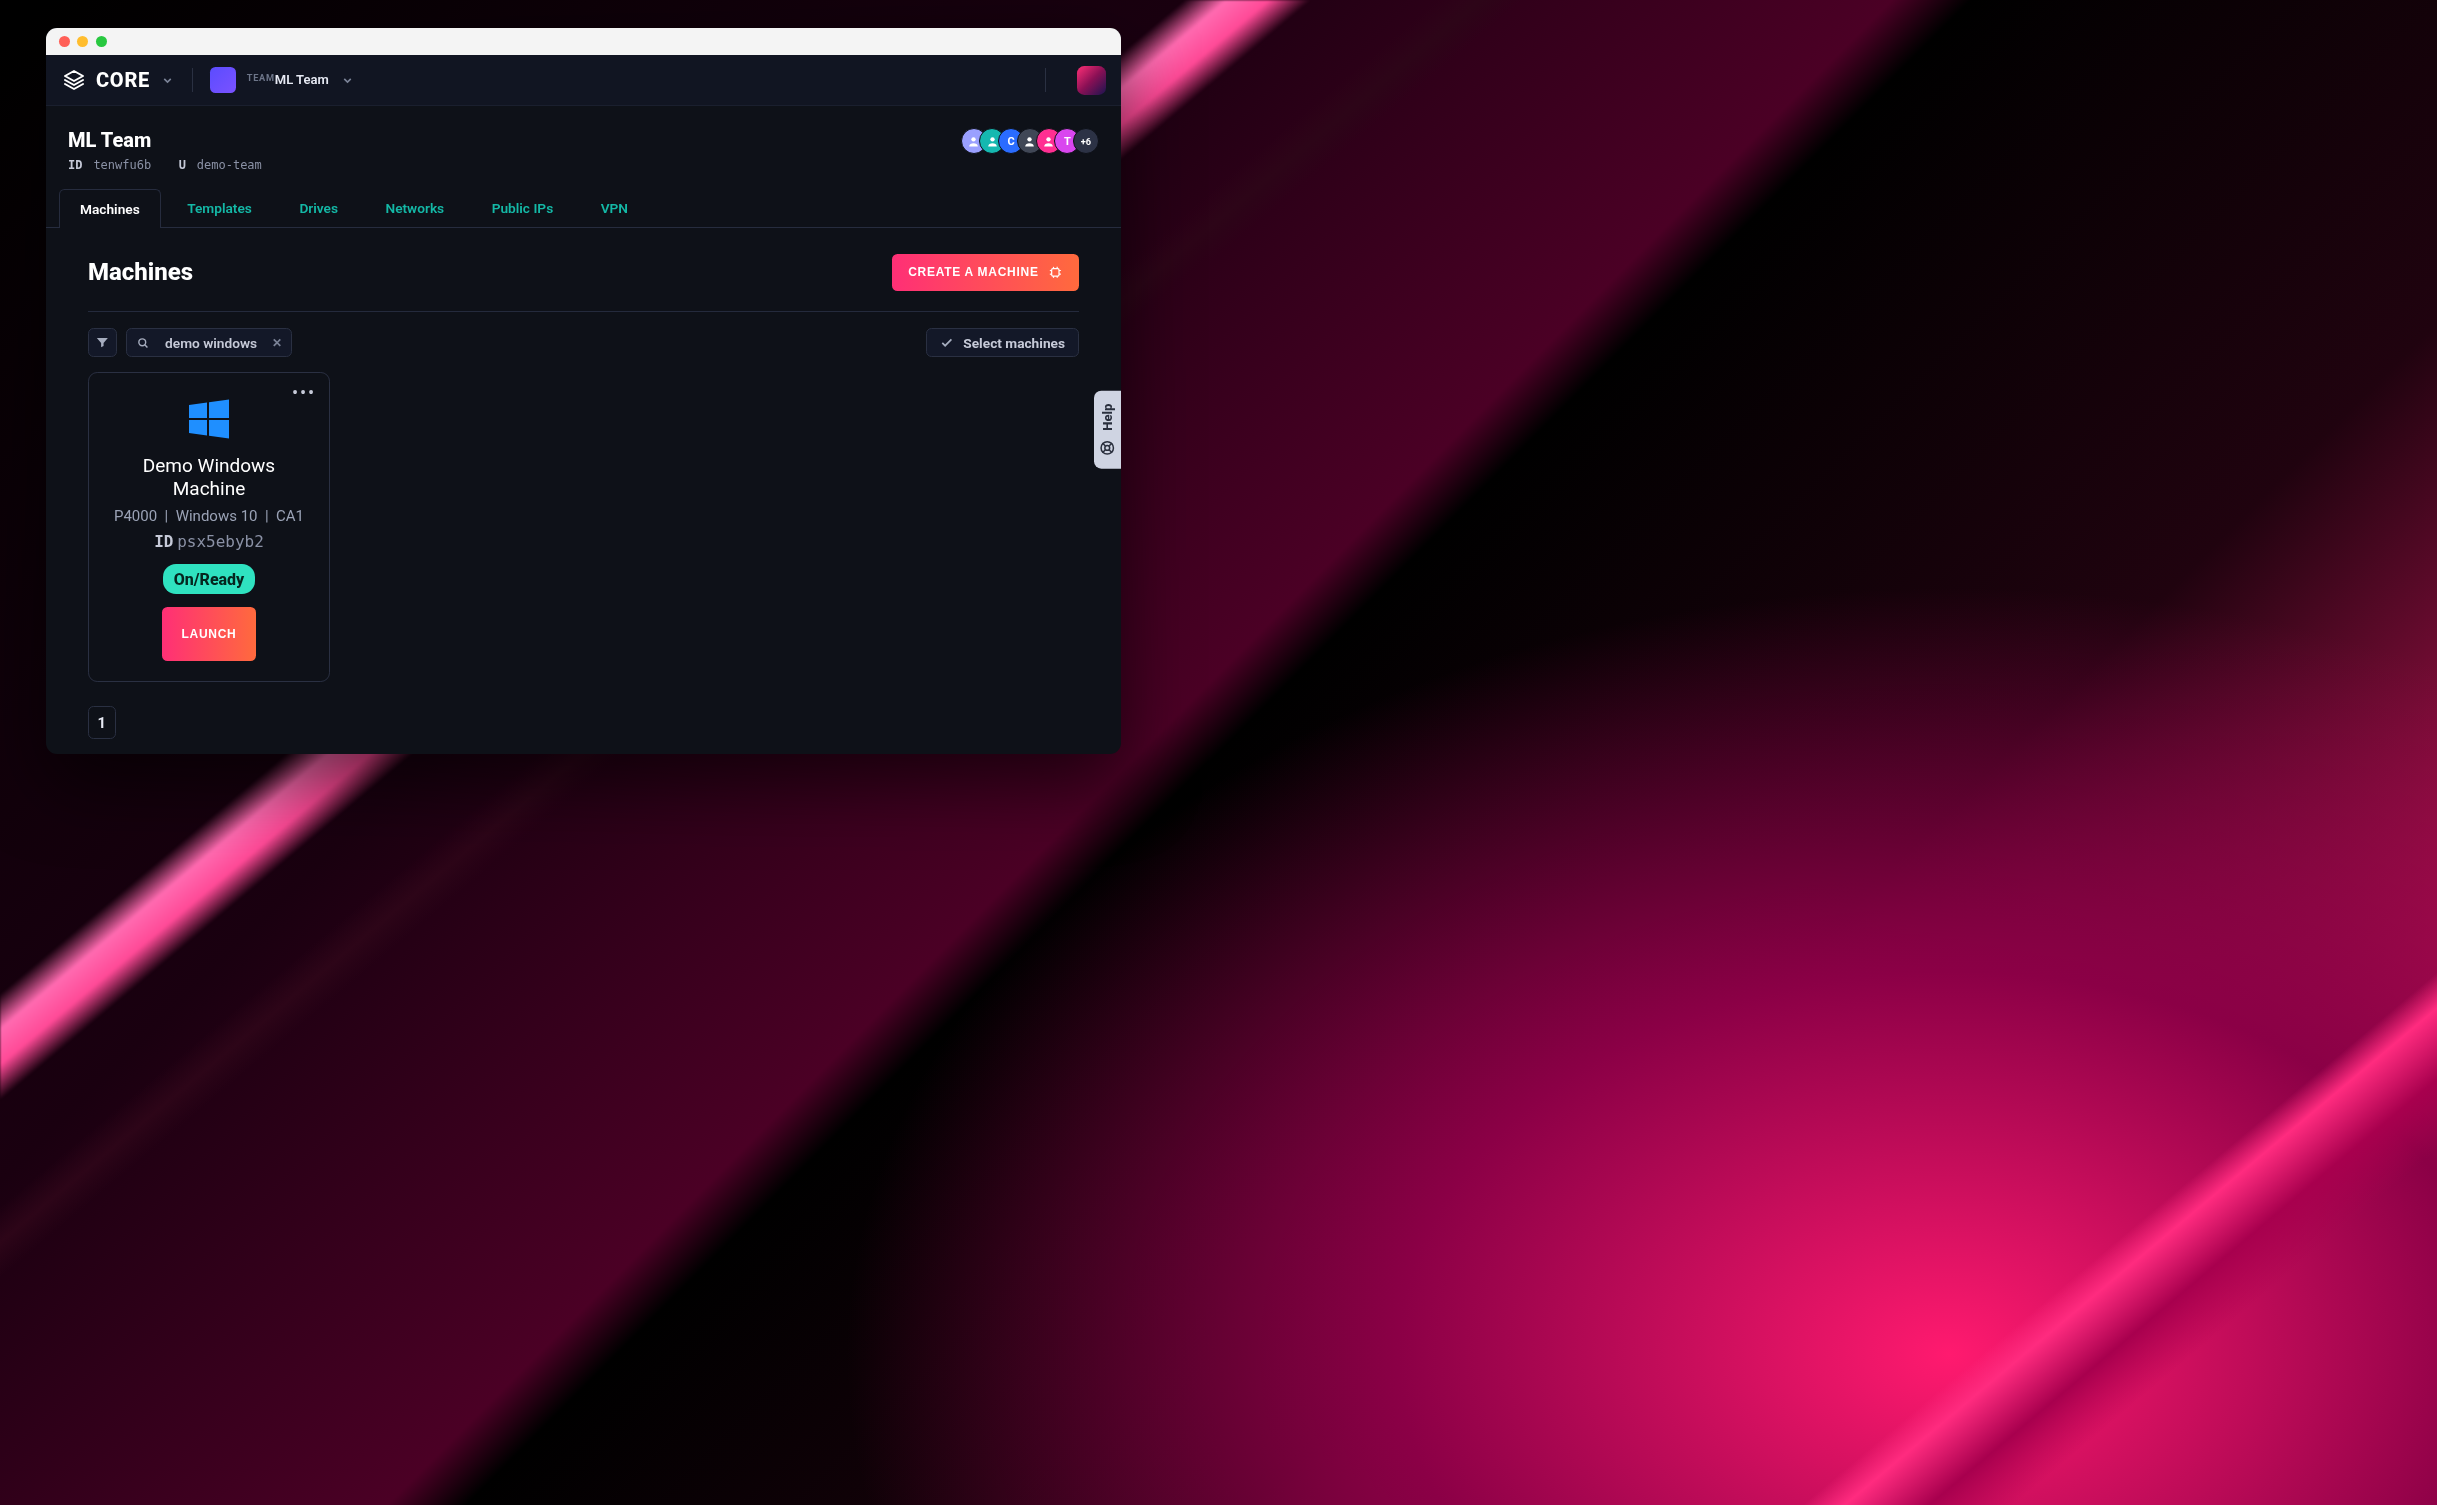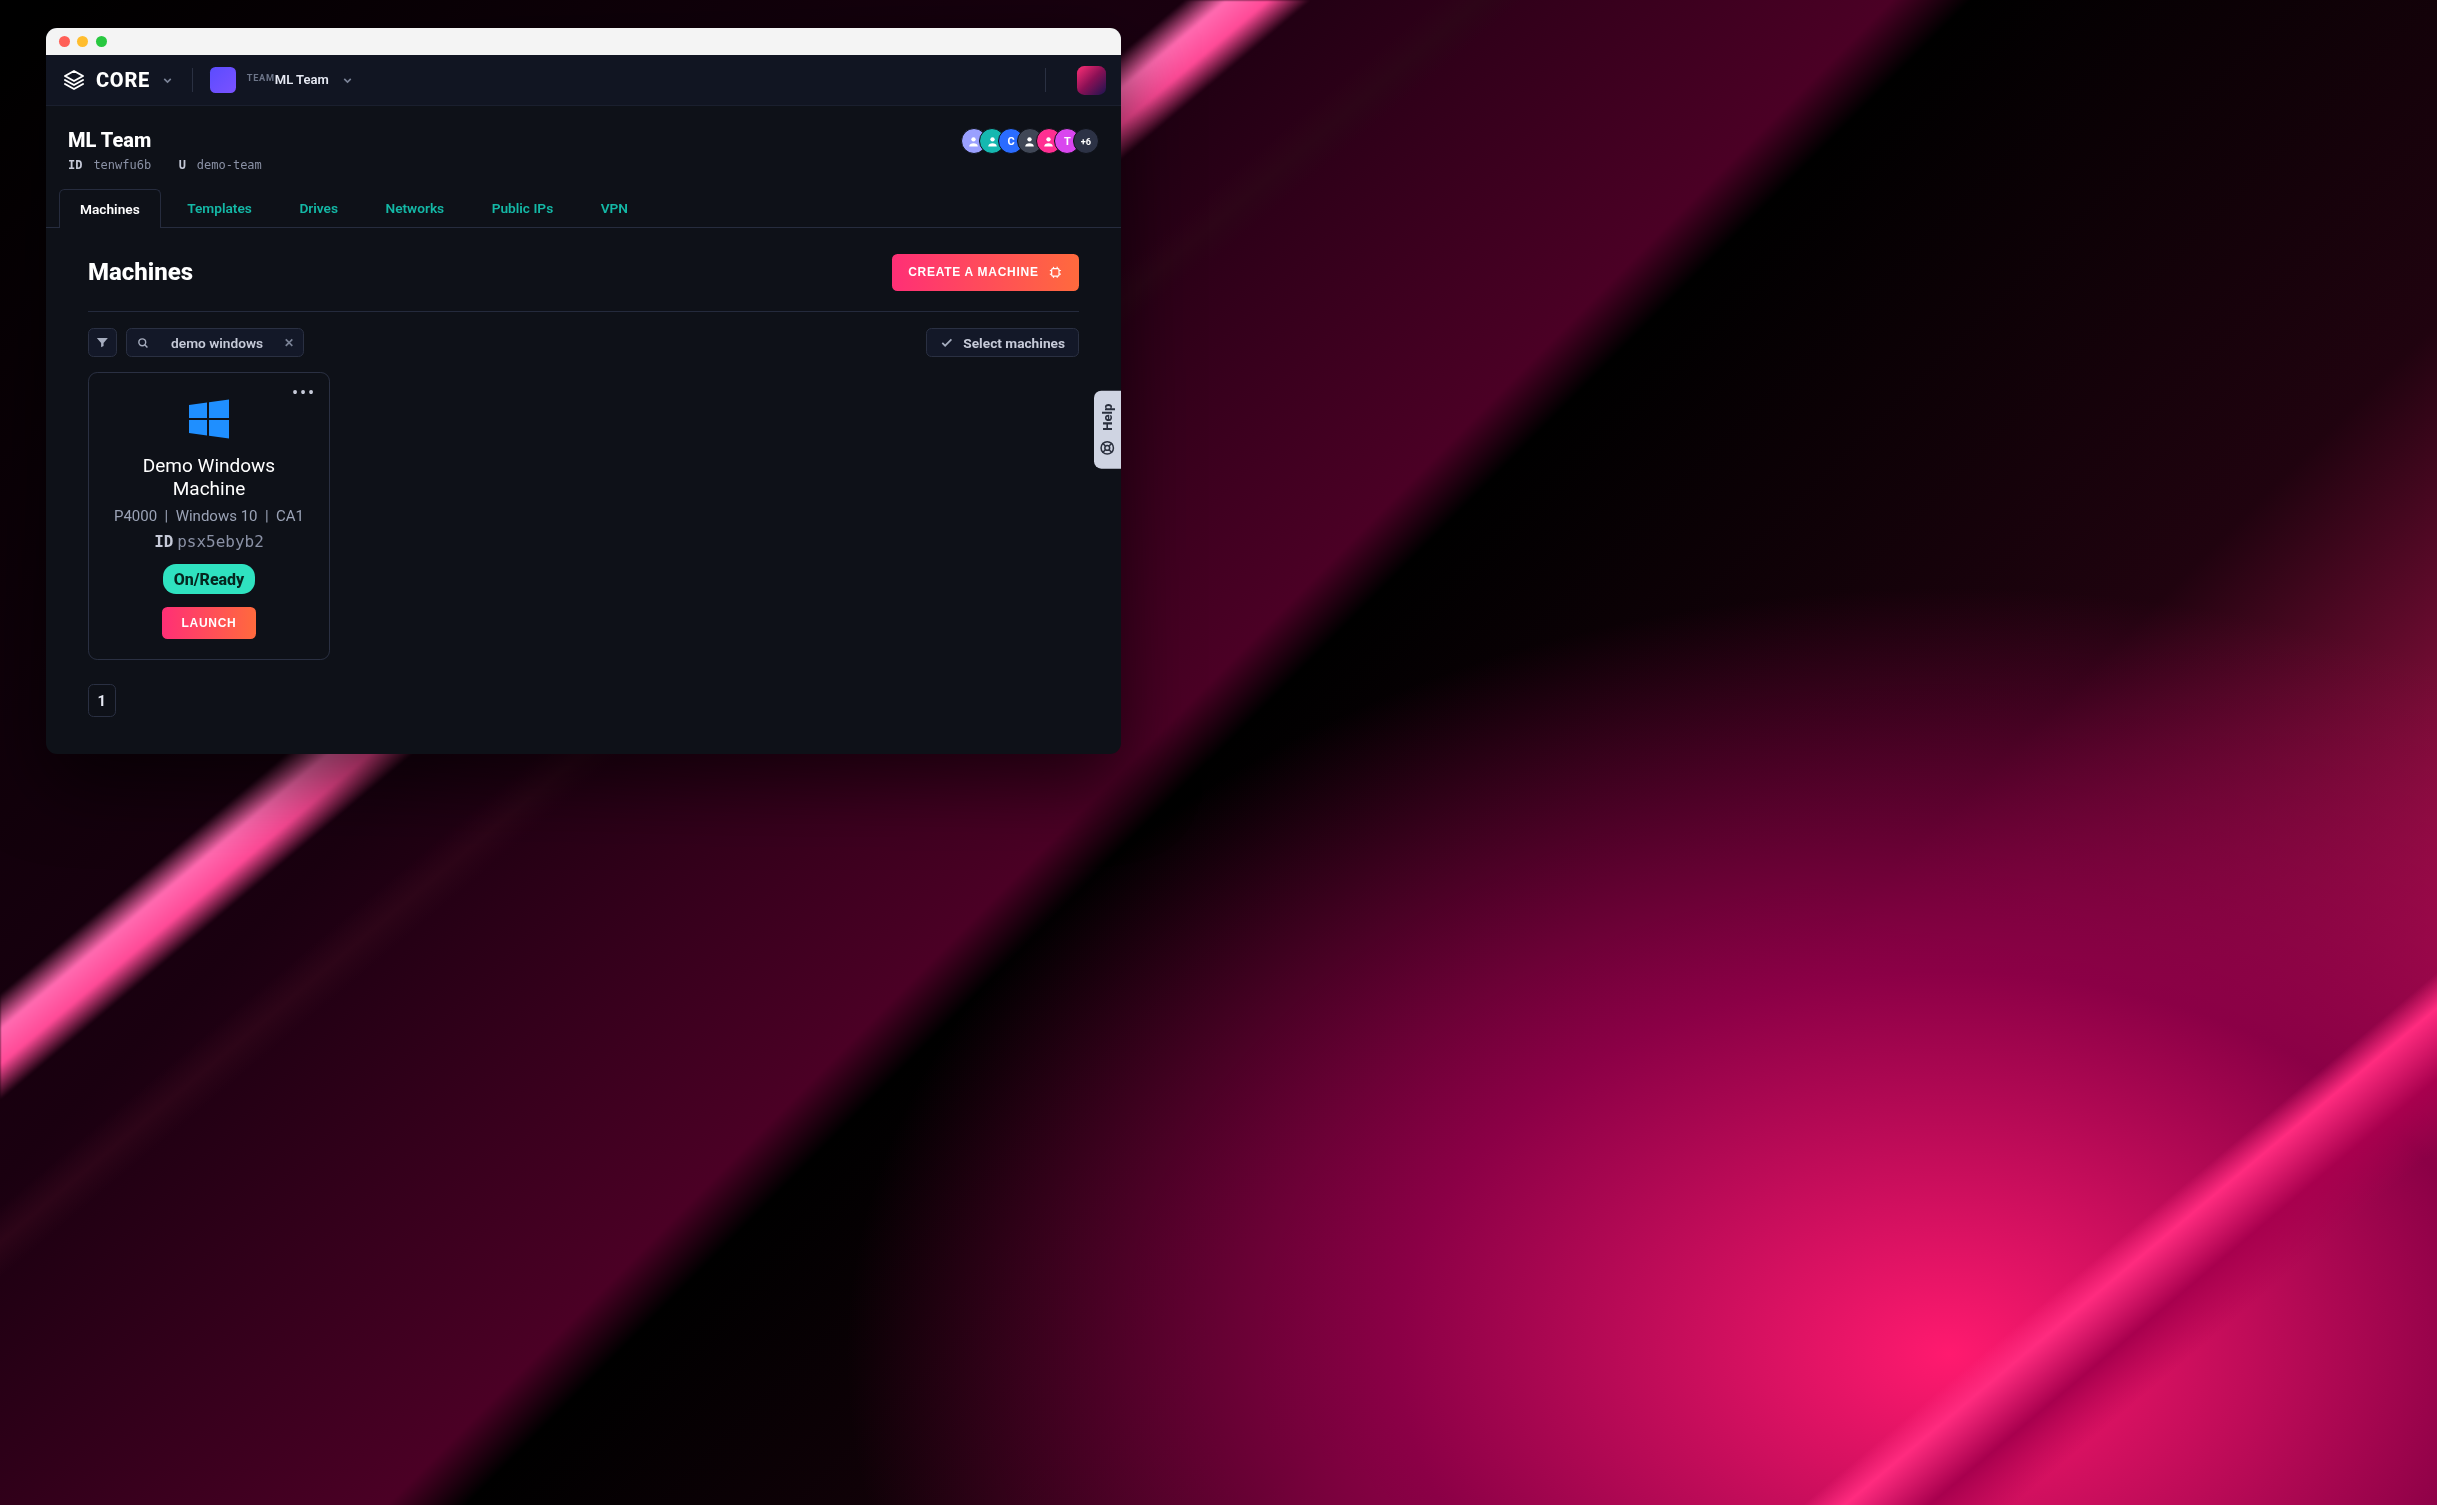--- a/index.html
+++ b/index.html
@@ -146,21 +146,21 @@
   }
   .icon-btn, .chip, .select-btn {
     border: 0.9px solid #2a3042;
     background: #131828;
     border-radius: 5.5px;
     color:#a6adbf;
     display:inline-flex; align-items:center;
     cursor:pointer;
   }
   .icon-btn { width:29px; height:29px; justify-content:center; }
-  .chip { height:29px; padding: 0 9.2px; gap:21px; font-size:13.7px; font-weight:600; color:#c6cad8;}
+  .chip { height:29px; padding: 0 9.2px; gap:15px; font-size:13.7px; font-weight:600; color:#c6cad8;}
   .chip .x { color:#7a8296; font-size:12px; cursor:pointer; }
   .select-btn { margin-left:auto; height:29px; padding:0 13px; gap:9.2px; font-size:13.7px; font-weight:700; color:#c6cad8; }
 
   .cards { display:flex; flex-wrap:wrap; gap:18.3px; margin-top:14.7px; }
   .card {
     width: 242px;
     border: 0.9px solid #2a3042;
     border-radius: 9.2px;
     padding: 18.3px 16.5px 20px 16.5px;
     position:relative;
@@ -181,21 +181,21 @@
     background:#2fe2c0; color:#05261f;
     font-weight:800; font-size:16px;
     padding:5.5px 11px; border-radius:13px;
   }
   .launch {
     display:inline-block; margin-top:13px;
     background: linear-gradient(90deg,#ff2f76,#ff6a3d);
     color:#fff; font-weight:800; letter-spacing:.06em;
     font-size:12px;
     border:none; border-radius:5.5px;
-    padding:9px 20px; cursor:pointer;text-align:center;
+    padding:20px 20px; cursor:pointer;text-align:center;
   }
 
   .pager { margin-top:24px; }
   .page-num {
     display:inline-flex; width:27.5px; height:33px;
     align-items:center; justify-content:center;
     border:0.9px solid #2a3042; border-radius:5.5px;
     color:#e6e9f3; font-weight:700;
   }
 

